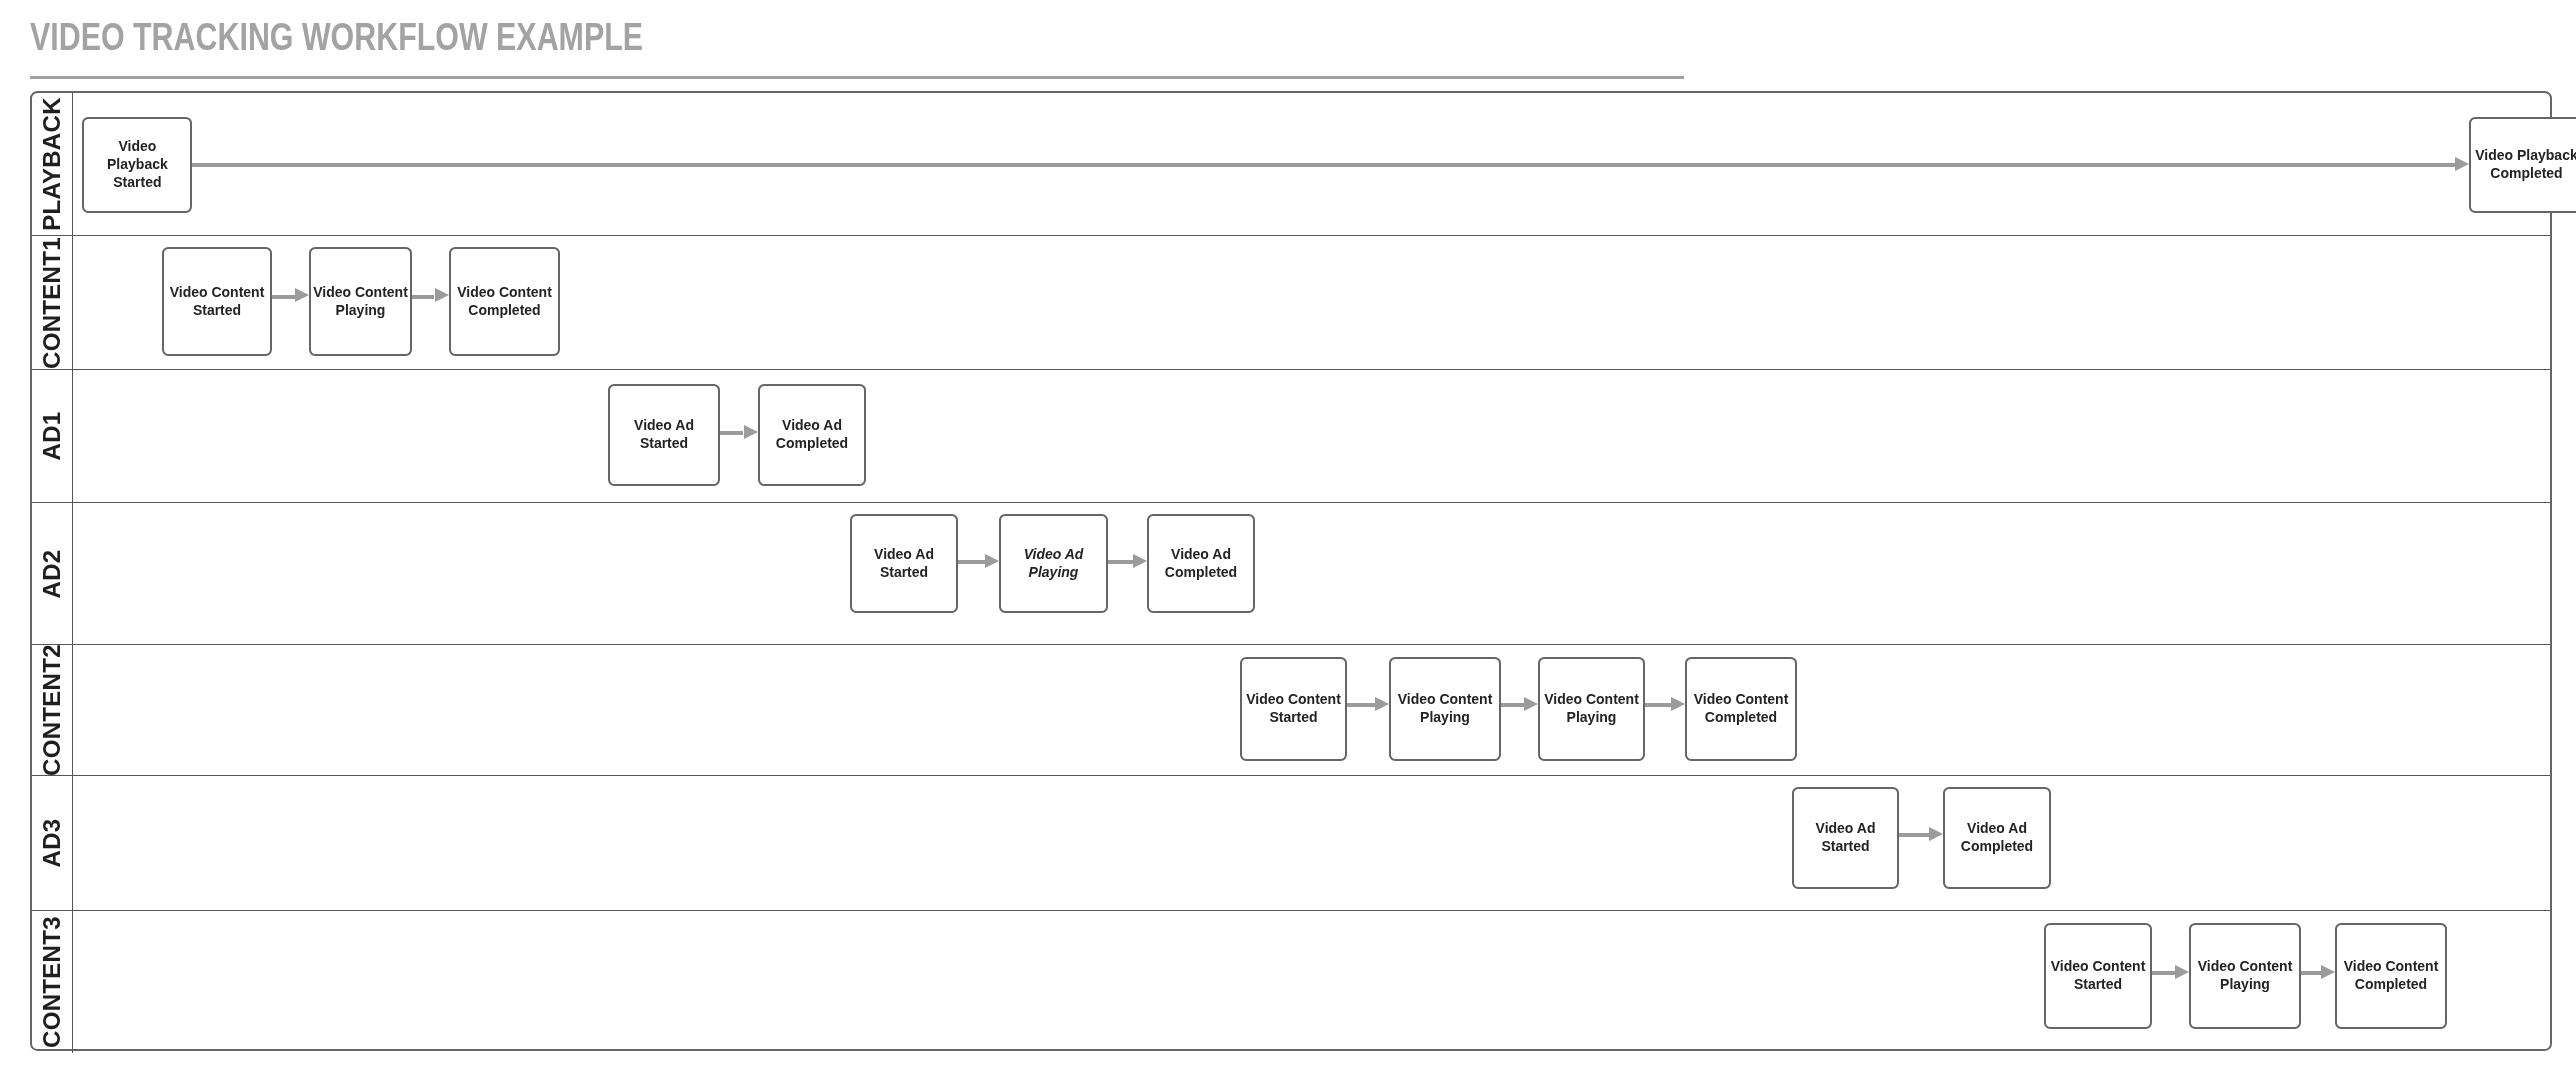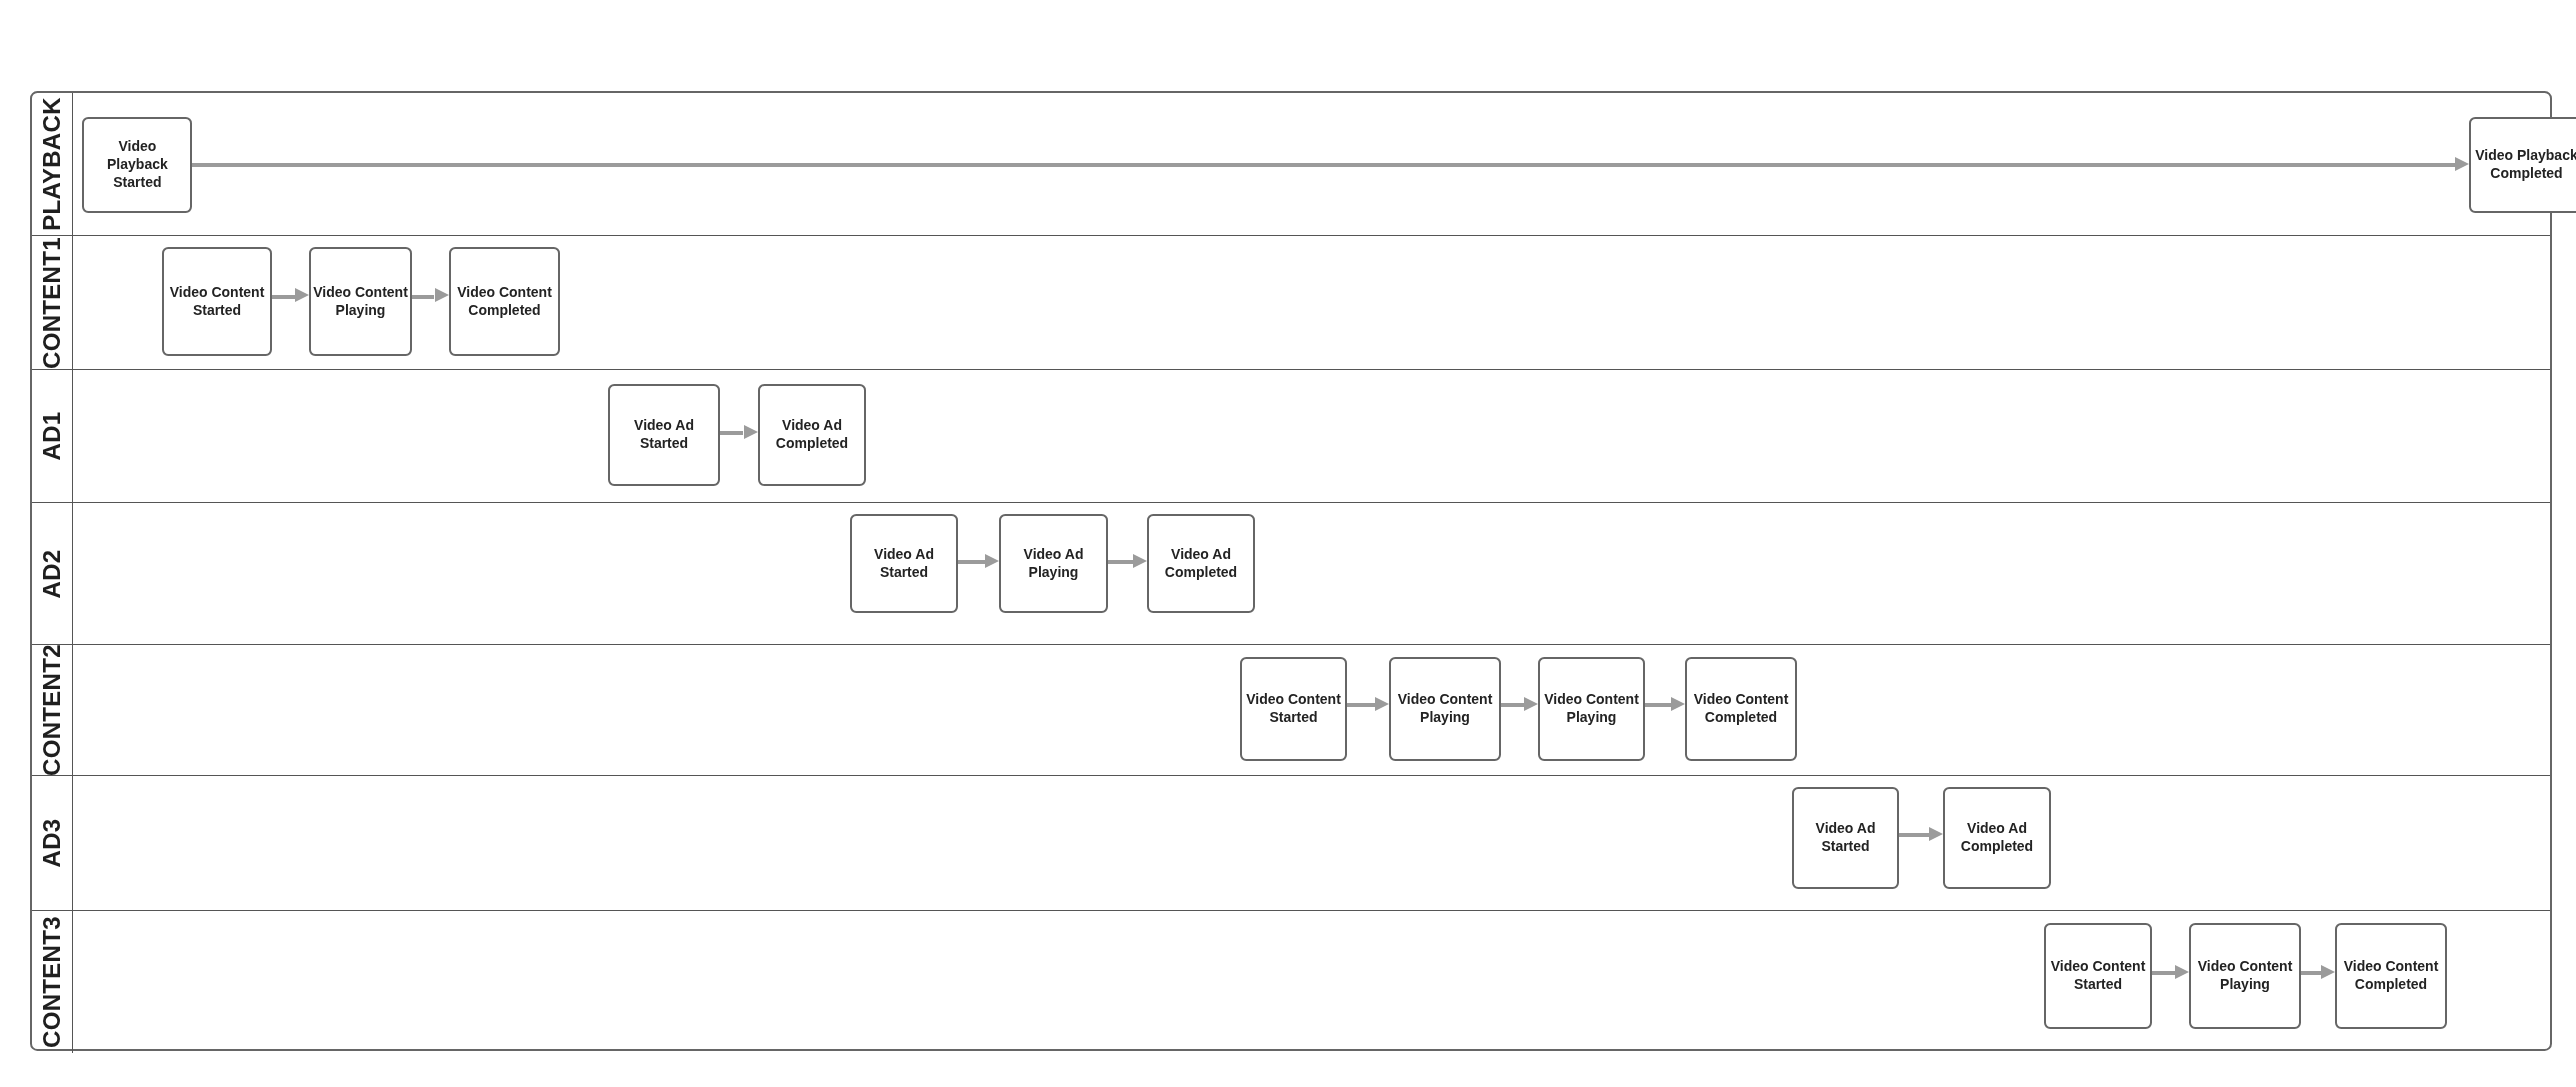--- a/index.html
+++ b/index.html
@@ -131,20 +131,24 @@
     border-top: 7.8px solid transparent;
     border-bottom: 7.8px solid transparent;
     border-left: 14px solid #9b9b9b;
   }
 </style>
 </head>
 <body>
 
 <div id="page">
 
+  <div id="title-block">
+    <div id="page-title">VIDEO TRACKING WORKFLOW EXAMPLE</div>
+    <div id="title-rule"></div>
+  </div>
 
   <div id="lane-frame">
       <div class="lane" style="top: 0px; height: 143px;">
         <div class="lane-label-cell">
           <div class="lane-label-text">PLAYBACK</div>
         </div>
         <div class="lane-body">
           <div class="conn" style="left: 119px; top: 70px; width: 2263px;"></div>
           <div class="arrowhead" style="left: 2382px; top: 64px;"></div>
           <div class="node" style="left: 9.4px; top: 24px; width: 110px; height: 96px;">Video Playback
@@ -185,21 +189,21 @@
       <div class="lane" style="top: 410px; height: 142px;">
         <div class="lane-label-cell">
           <div class="lane-label-text">AD2</div>
         </div>
         <div class="lane-body">
           <div class="conn" style="left: 885px; top: 57px; width: 26.5px;"></div>
           <div class="arrowhead" style="left: 912px; top: 51px;"></div>
           <div class="conn" style="left: 1034px; top: 57px; width: 26px;"></div>
           <div class="arrowhead" style="left: 1060px; top: 51px;"></div>
           <div class="node" style="left: 777px; top: 11.4px; width: 108px; height: 99px;">Video Ad Started</div>
-          <div class="node" style="left: 926px; top: 11.4px; width: 109px; height: 99px;">Video Ad Playing</div>
+          <div class="node" style="left: 926px; top: 11.4px; width: 109px; height: 99px; font-style: italic;">Video Ad Playing</div>
           <div class="node" style="left: 1074px; top: 11.4px; width: 108px; height: 99px;">Video Ad
 Completed</div>
         </div>
       </div>
       <div class="lane" style="top: 552px; height: 131px;">
         <div class="lane-label-cell">
           <div class="lane-label-text">CONTENT2</div>
         </div>
         <div class="lane-body">
           <div class="conn" style="left: 1274px; top: 58px; width: 27.5px;"></div>

